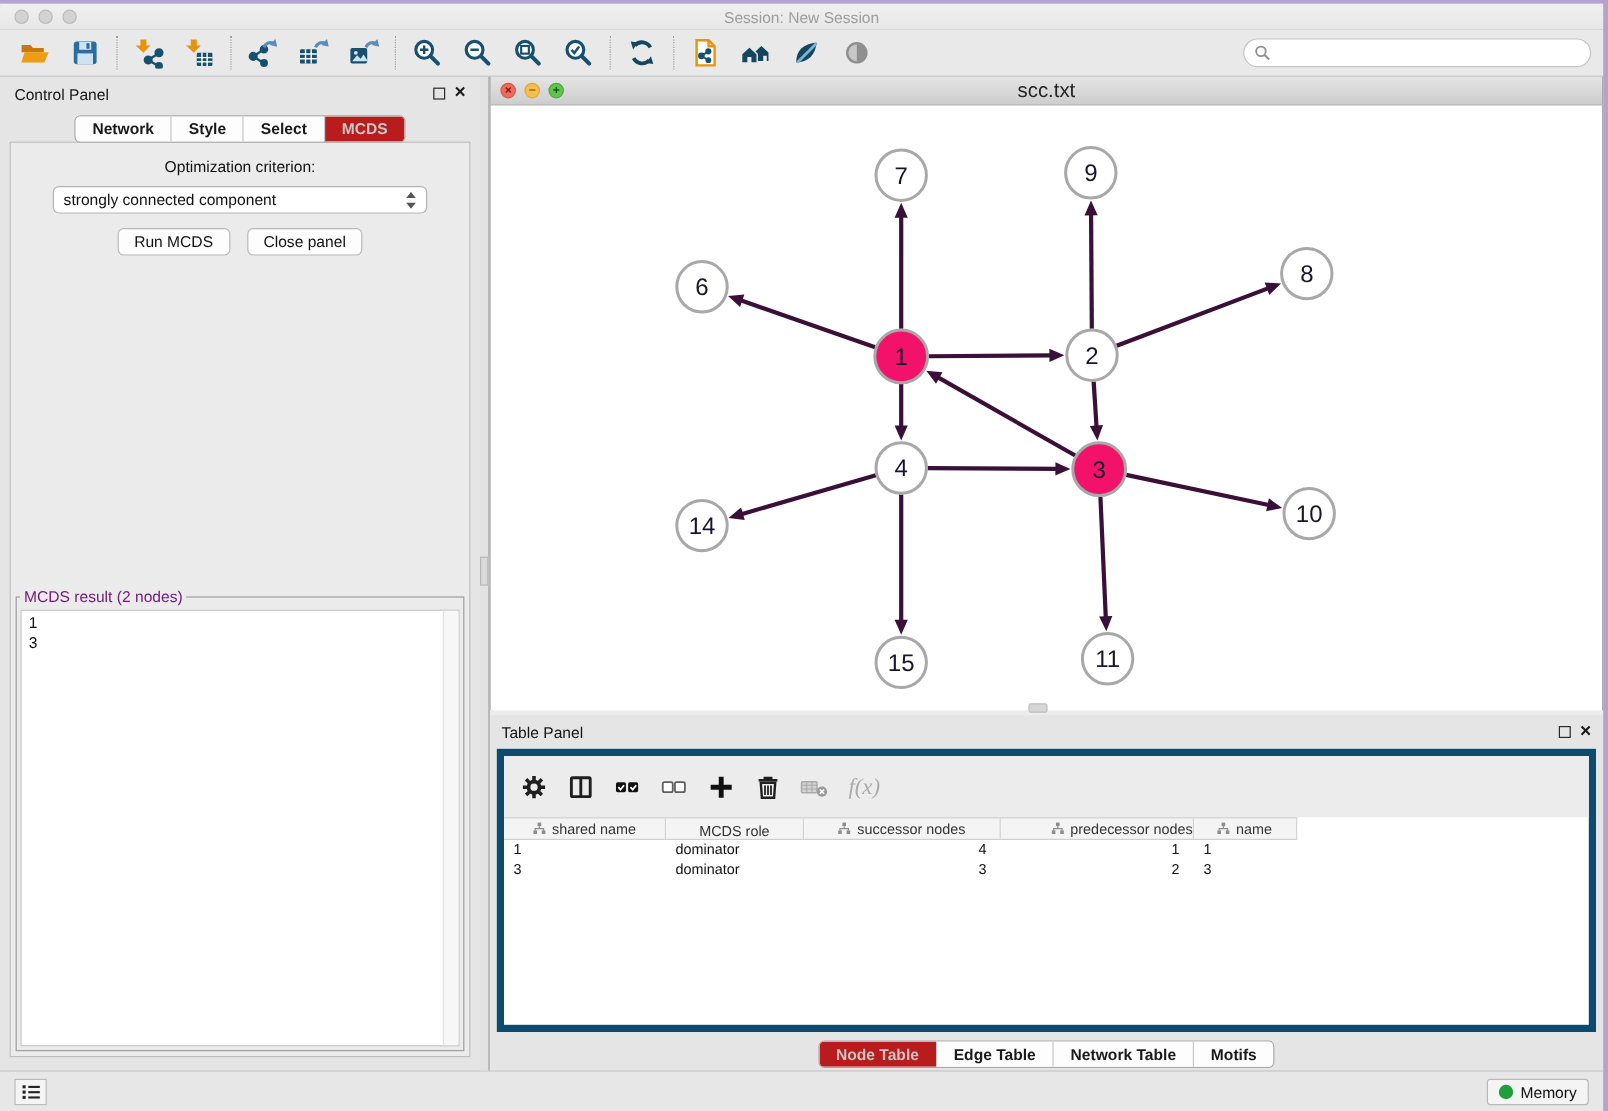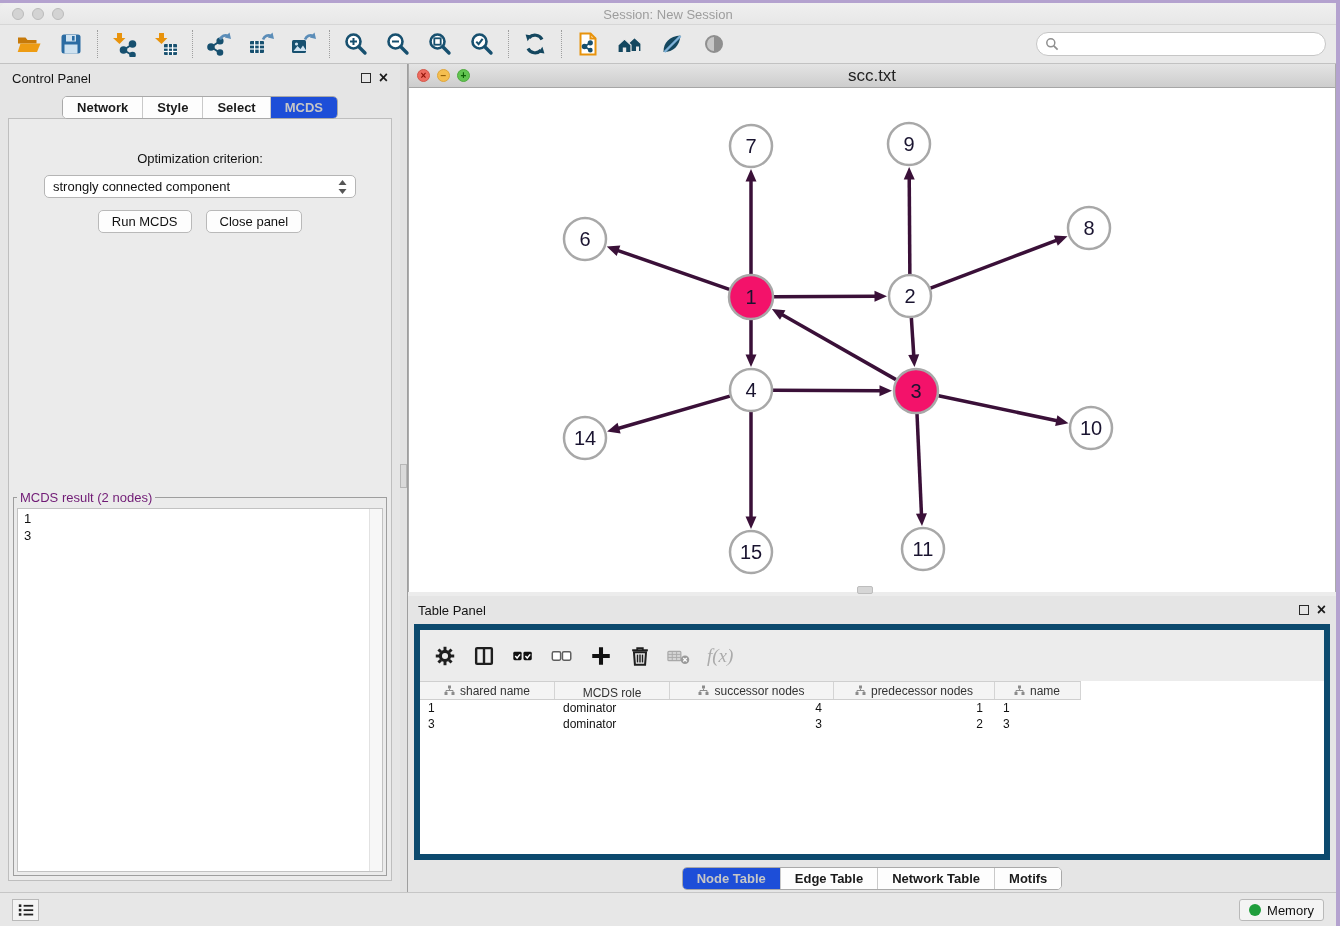--- a/index.html
+++ b/index.html
@@ -30,23 +30,23 @@
   
   .left-panel { position:absolute; left:0; top:64px; width:400px; height:828px; background:#E5E5E5; }
   .panel-head { height:28px; display:flex; align-items:center; padding:0 12px; gap:8px; }
   .panel-head .ptitle { font-size:13px; color:#141414; flex:1; }
   .float-ic { width:10px; height:10px; border:1.6px solid #2A2A2A; display:inline-block; }
   .close-ic { font-size:16px; font-weight:700; color:#1A1A1A; line-height:12px; }
   .lp-tabs { position:absolute; left:0; right:0; top:32px; display:flex; justify-content:center; z-index:3; }
   .seg-group { display:inline-flex; border:1px solid #A9A9A9; border-radius:5px; overflow:hidden; background:#FDFDFD; }
   .seg { padding:3px 14px; font-size:13px; font-weight:700; color:#1A1A1A; background:#FDFDFD; border-left:1px solid #C9C9C9; white-space:nowrap; }
   .seg:first-child { border-left:none; }
-  .seg.selected { background:#1d4ed8; color:#C6C6C6; }
+  .seg.selected { background:#b91c1c; color:#C6C6C6; }
   .lp-content { position:absolute; left:8px; right:8px; top:54px; bottom:11px; background:#EBEBEB; border:1px solid #BEBEBE; }
-  .opt-label { margin-top:32px; text-align:center; font-size:13px; color:#111; }
+  .opt-label { margin-top:12px; text-align:center; font-size:13px; color:#111; }
   .dropdown { margin:9px auto 0; width:312px; height:23px; background:#fff; border:1px solid #B5B5B5; border-radius:5px;
     display:flex; align-items:center; font-size:13px; color:#111; padding:0 8px; }
   .dropdown .dd-val { flex:1; }
   .btn-row { margin-top:12px; display:flex; justify-content:center; gap:14px; }
   .btn { background:#FDFDFD; border:1px solid #B9B9B9; border-radius:5px; font-size:13px; padding:3px 13px; color:#111; font-family:inherit; }
   .result-fieldset { position:absolute; left:4px; right:4px; top:371px; bottom:4px; border:1px solid #9E9E9E; margin:0 0; padding:3px; }
   .result-fieldset legend { font-size:13px; color:#701a75; padding:0 3px; }
   .result-white { position:relative; height:100%; background:#fff; border:1px solid #C2C2C2; }
   .result-white pre { margin:0; padding:1px 6px; font-family:"Liberation Sans",sans-serif; font-size:13px; line-height:17px; color:#111; }
   .vscroll { position:absolute; right:0; top:0; bottom:0; width:13px; background:#F7F7F7; border-left:1px solid #E2E2E2; }
@@ -523,21 +523,21 @@
           <svg width="11" height="11" viewBox="0 0 11 11">
             <g fill="#8C8C8C">
               <rect x="4" y="0.5" width="3" height="3"></rect>
               <rect x="0.5" y="7" width="3" height="3"></rect>
               <rect x="7.5" y="7" width="3" height="3"></rect>
             </g>
             <path d="M5.5 3.5v2M2 7V5.5h7V7" fill="none" stroke="#8C8C8C" stroke-width="1"></path>
           </svg>
           <span>successor nodes</span>
         </div>
-        <div class="th" style="width: 161px;">
+        <div class="th" style="width: 161px; justify-content: flex-end;">
           <svg width="11" height="11" viewBox="0 0 11 11">
             <g fill="#8C8C8C">
               <rect x="4" y="0.5" width="3" height="3"></rect>
               <rect x="0.5" y="7" width="3" height="3"></rect>
               <rect x="7.5" y="7" width="3" height="3"></rect>
             </g>
             <path d="M5.5 3.5v2M2 7V5.5h7V7" fill="none" stroke="#8C8C8C" stroke-width="1"></path>
           </svg>
           <span>predecessor nodes</span>
         </div>

